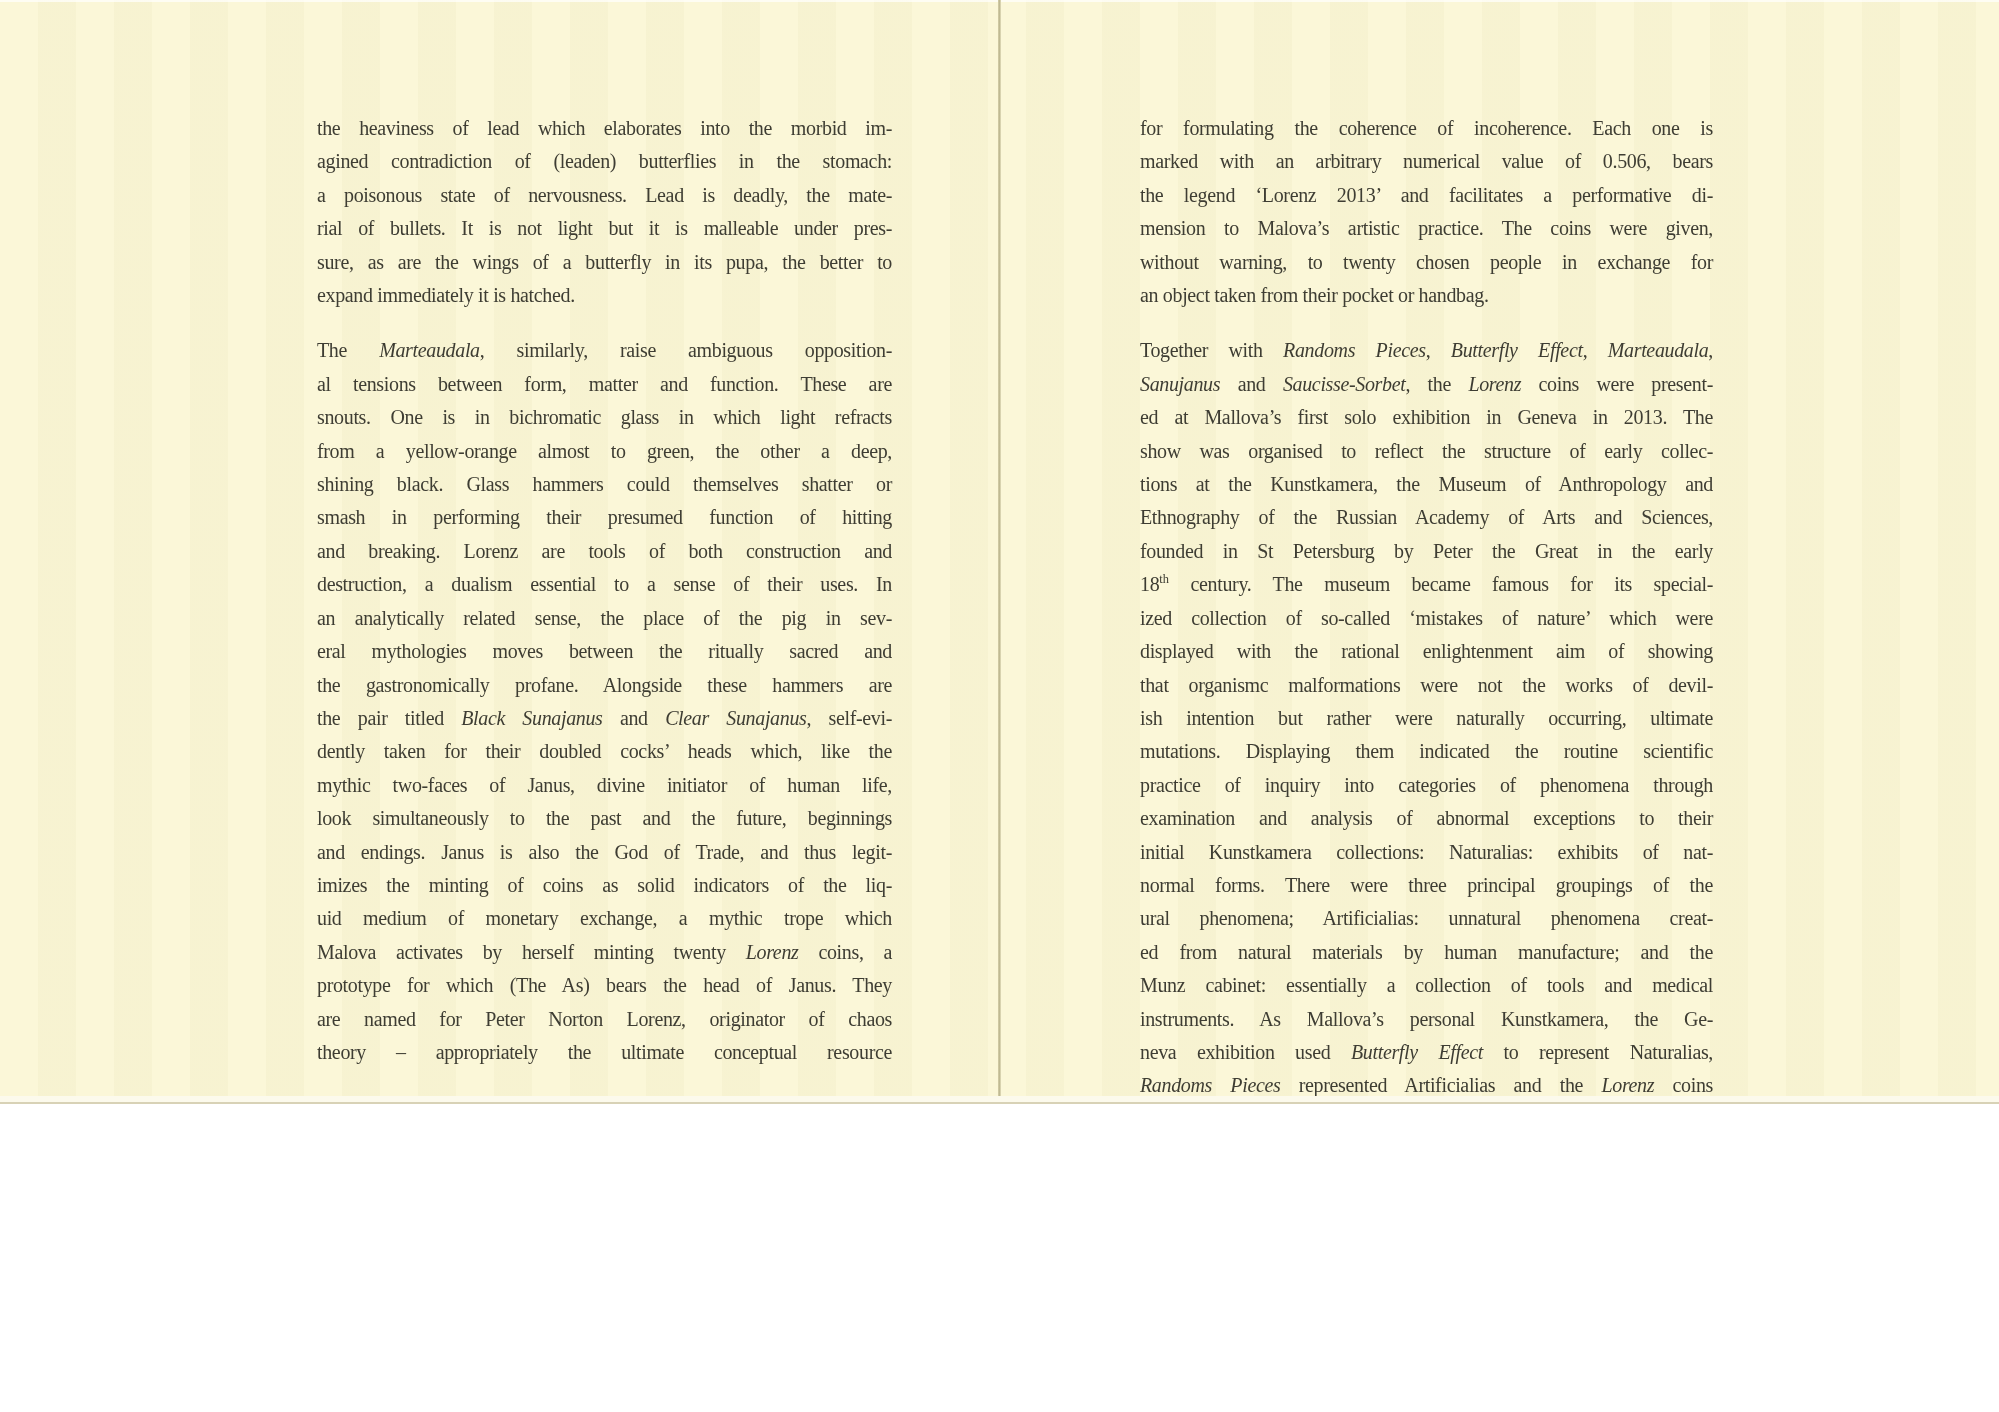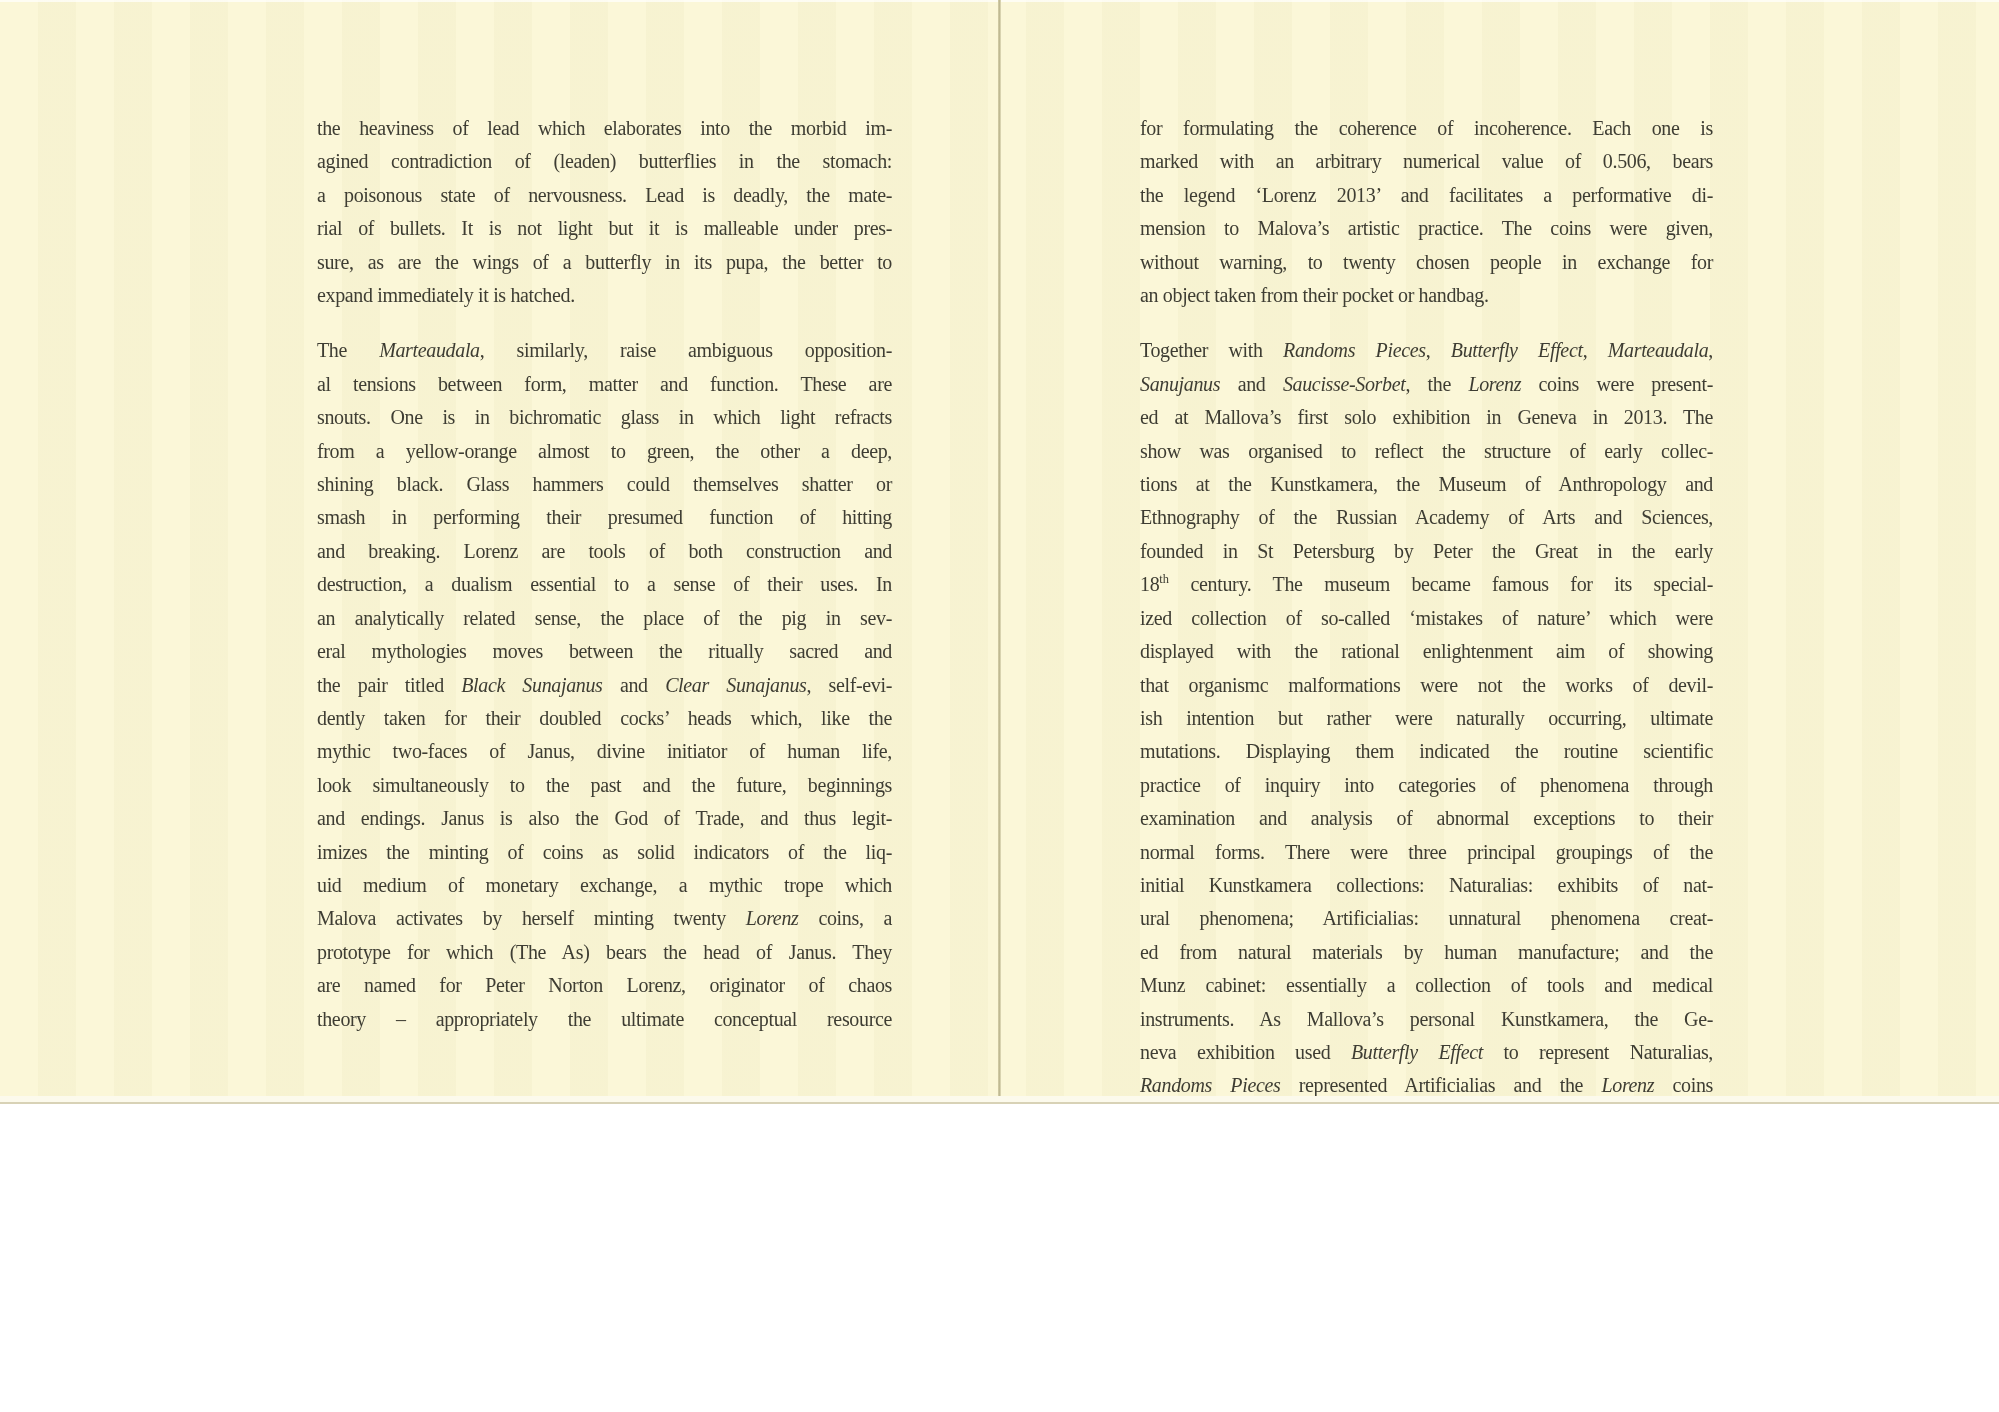--- a/index.html
+++ b/index.html
@@ -66,20 +66,21 @@
         <div class="line"><span>The </span><span class="it">Marteaudala</span><span>, similarly, raise ambiguous opposition-</span></div>
         <div class="line"><span>al tensions between form, matter and function. These are</span></div>
         <div class="line"><span>snouts. One is in bichromatic glass in which light refracts</span></div>
         <div class="line"><span>from a yellow-orange almost to green, the other a deep,</span></div>
         <div class="line"><span>shining black. Glass hammers could themselves shatter or</span></div>
         <div class="line"><span>smash in performing their presumed function of hitting</span></div>
         <div class="line"><span>and breaking. Lorenz are tools of both construction and</span></div>
         <div class="line"><span>destruction, a dualism essential to a sense of their uses. In</span></div>
         <div class="line"><span>an analytically related sense, the place of the pig in sev-</span></div>
         <div class="line"><span>eral mythologies moves between the ritually sacred and</span></div>
+        <div class="line"><span>the gastronomically profane. Alongside these hammers are</span></div>
         <div class="line"><span>the pair titled </span><span class="it">Black Sunajanus</span><span> and </span><span class="it">Clear Sunajanus</span><span>, self-evi-</span></div>
         <div class="line"><span>dently taken for their doubled cocks’ heads which, like the</span></div>
         <div class="line"><span>mythic two-faces of Janus, divine initiator of human life,</span></div>
         <div class="line"><span>look simultaneously to the past and the future, beginnings</span></div>
         <div class="line"><span>and endings. Janus is also the God of Trade, and thus legit-</span></div>
         <div class="line"><span>imizes the minting of coins as solid indicators of the liq-</span></div>
         <div class="line"><span>uid medium of monetary exchange, a mythic trope which</span></div>
         <div class="line"><span>Malova activates by herself minting twenty </span><span class="it">Lorenz</span><span> coins, a</span></div>
         <div class="line"><span>prototype for which (The As) bears the head of Janus. They</span></div>
         <div class="line"><span>are named for Peter Norton Lorenz, originator of chaos</span></div>
@@ -107,22 +108,22 @@
         <div class="line"><span>Ethnography of the Russian Academy of Arts and Sciences,</span></div>
         <div class="line"><span>founded in St Petersburg by Peter the Great in the early</span></div>
         <div class="line"><span>18</span><sup>th</sup><span> century. The museum became famous for its special-</span></div>
         <div class="line"><span>ized collection of so-called ‘mistakes of nature’ which were</span></div>
         <div class="line"><span>displayed with the rational enlightenment aim of showing</span></div>
         <div class="line"><span>that organismc malformations were not the works of devil-</span></div>
         <div class="line"><span>ish intention but rather were naturally occurring, ultimate</span></div>
         <div class="line"><span>mutations. Displaying them indicated the routine scientific</span></div>
         <div class="line"><span>practice of inquiry into categories of phenomena through</span></div>
         <div class="line"><span>examination and analysis of abnormal exceptions to their</span></div>
+        <div class="line"><span>initial Kunstkamera collections: Naturalias: exhibits of nat-</span></div>
         <div class="line"><span>normal forms. There were three principal groupings of the</span></div>
-        <div class="line"><span>initial Kunstkamera collections: Naturalias: exhibits of nat-</span></div>
         <div class="line"><span>ural phenomena; Artificialias: unnatural phenomena creat-</span></div>
         <div class="line"><span>ed from natural materials by human manufacture; and the</span></div>
         <div class="line"><span>Munz cabinet: essentially a collection of tools and medical</span></div>
         <div class="line"><span>instruments. As Mallova’s personal Kunstkamera, the Ge-</span></div>
         <div class="line"><span>neva exhibition used </span><span class="it">Butterfly Effect</span><span> to represent Naturalias,</span></div>
         <div class="line"><span class="it">Randoms Pieces</span><span> represented Artificialias and the </span><span class="it">Lorenz</span><span> coins</span></div>
       </div>
     </div>
 
   <div class="bottom-edge"></div>

